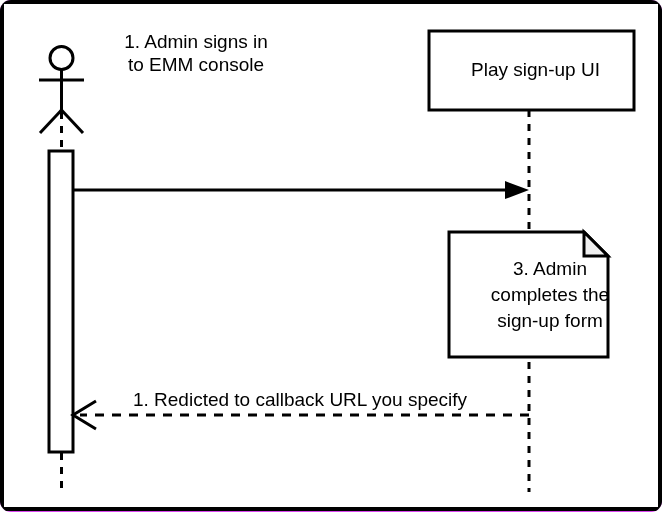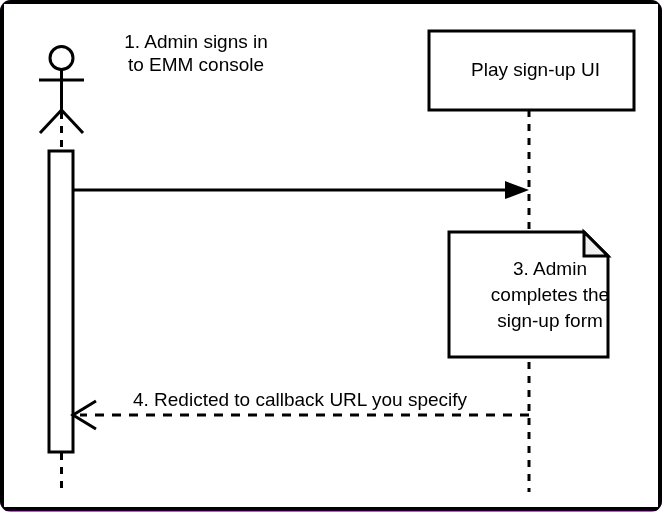--- a/index.html
+++ b/index.html
@@ -115,19 +115,19 @@
     </g>
 
   </svg>
 
   <div class="dlabel" id="actor-caption">1. Admin signs in
 to EMM console</div>
 
   <div class="dlabel" id="lifeline-label-play">Play sign-up UI</div>
 
 
-  <div class="dlabel" id="msg2-label">4. Redicted to callback URL you specify</div>
+  <div class="dlabel" id="msg2-label">1. Redicted to callback URL you specify</div>
 
   <div class="dlabel" id="note-text">3. Admin
 completes the
 sign-up form</div>
 
 </div>
 
 </body></html>

